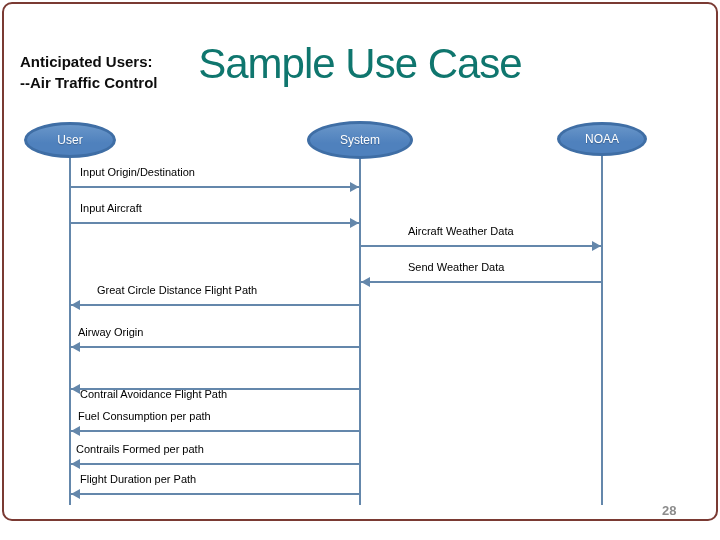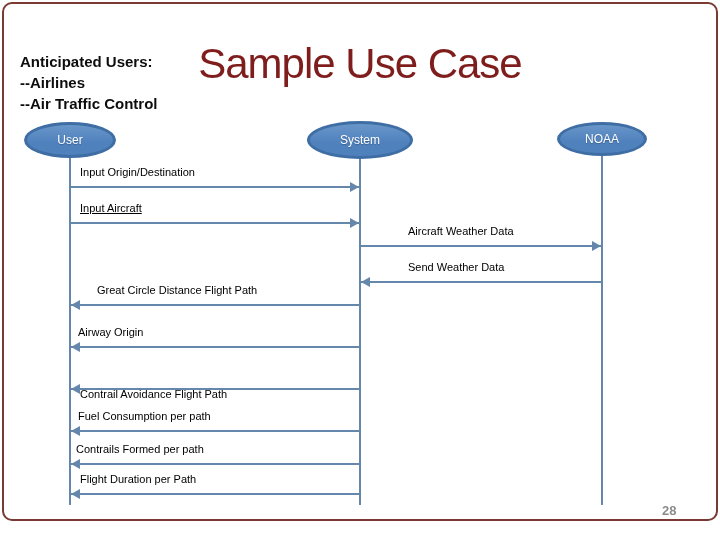--- a/index.html
+++ b/index.html
@@ -31,21 +31,21 @@
   .title {
     position: absolute;
     left: 0;
     top: 40px;
     width: 720px;
     margin: 0;
     text-align: center;
     font-size: 42px;
     font-weight: 400;
     letter-spacing: -1px;
-    color: #7f1d1d;
+    color: #0f766e;
     white-space: nowrap;
   }
   .actor {
     position: absolute;
     border-radius: 50%;
     background: linear-gradient(to bottom, #6996c9 0%, var(--actor-fill, #4f81bd) 60%);
     border: 3px solid var(--actor-border, #3f6ea5);
     box-sizing: border-box;
     display: flex;
     align-items: center;
@@ -94,21 +94,20 @@
   }
 </style>
 </head>
 <body>
 
 <div class="slide">
   <div class="frame"></div>
 
   <div class="annotation">
     <div>Anticipated Users:</div>
-    <div>--Airlines</div>
     <div>--Air Traffic Control</div>
   </div>
 
   <h1 class="title">Sample Use Case</h1>
 
   <div id="diagram">
       <div class="lifeline" style="left: 69px; top: 156px; height: 349px;"></div>
       <div class="actor" style="left: 24px; top: 122px; width: 92px; height: 36px;">
         <span>User</span>
       </div>
@@ -118,21 +117,21 @@
       </div>
       <div class="lifeline" style="left: 601px; top: 156px; height: 349px;"></div>
       <div class="actor" style="left: 557px; top: 122px; width: 90px; height: 34px;">
         <span>NOAA</span>
       </div>
       <div class="msg-line" style="left: 70px; width: 290px; top: 186px;"></div>
       <div class="arrow-right" style="top: 182px; left: 350px;"></div>
       <div class="msg-label" style="left: 80px; top: 166px;">Input Origin/Destination</div>
       <div class="msg-line" style="left: 70px; width: 290px; top: 222px;"></div>
       <div class="arrow-right" style="top: 218px; left: 350px;"></div>
-      <div class="msg-label" style="left: 80px; top: 202px; text-decoration: underline;">Input Aircraft</div>
+      <div class="msg-label" style="left: 80px; top: 202px;">Input Aircraft</div>
       <div class="msg-line" style="left: 360px; width: 242px; top: 245px;"></div>
       <div class="arrow-right" style="top: 241px; left: 592px;"></div>
       <div class="msg-label" style="left: 408px; top: 225px;">Aircraft Weather Data</div>
       <div class="msg-line" style="left: 360px; width: 242px; top: 281px;"></div>
       <div class="arrow-left" style="top: 277px; left: 361px;"></div>
       <div class="msg-label" style="left: 408px; top: 261px;">Send Weather Data</div>
       <div class="msg-line" style="left: 70px; width: 290px; top: 304px;"></div>
       <div class="arrow-left" style="top: 300px; left: 71px;"></div>
       <div class="msg-label" style="left: 82px; top: 284px; margin-left: 15px;">Great Circle Distance Flight Path</div>
       <div class="msg-line" style="left: 70px; width: 290px; top: 346px;"></div>

